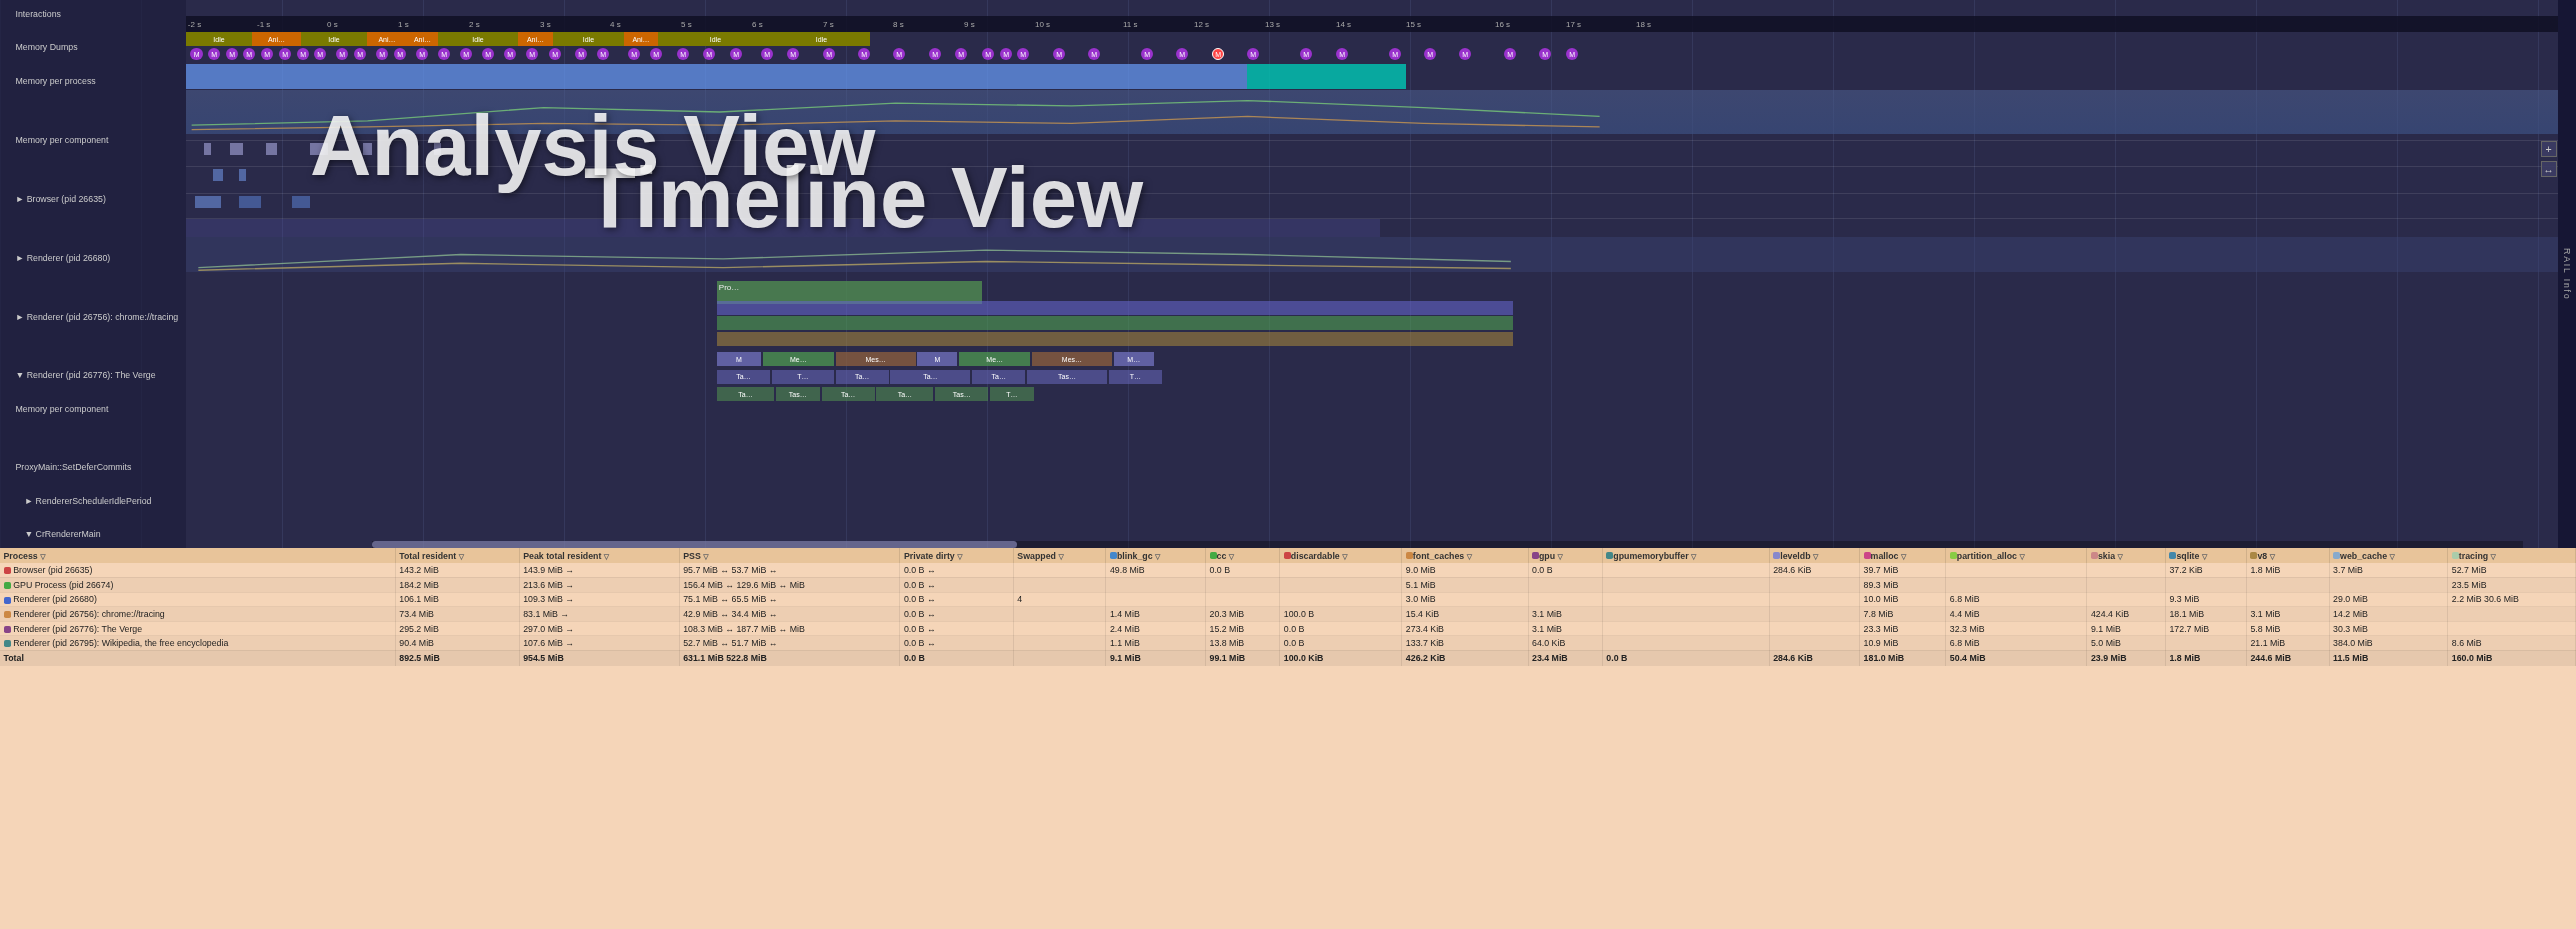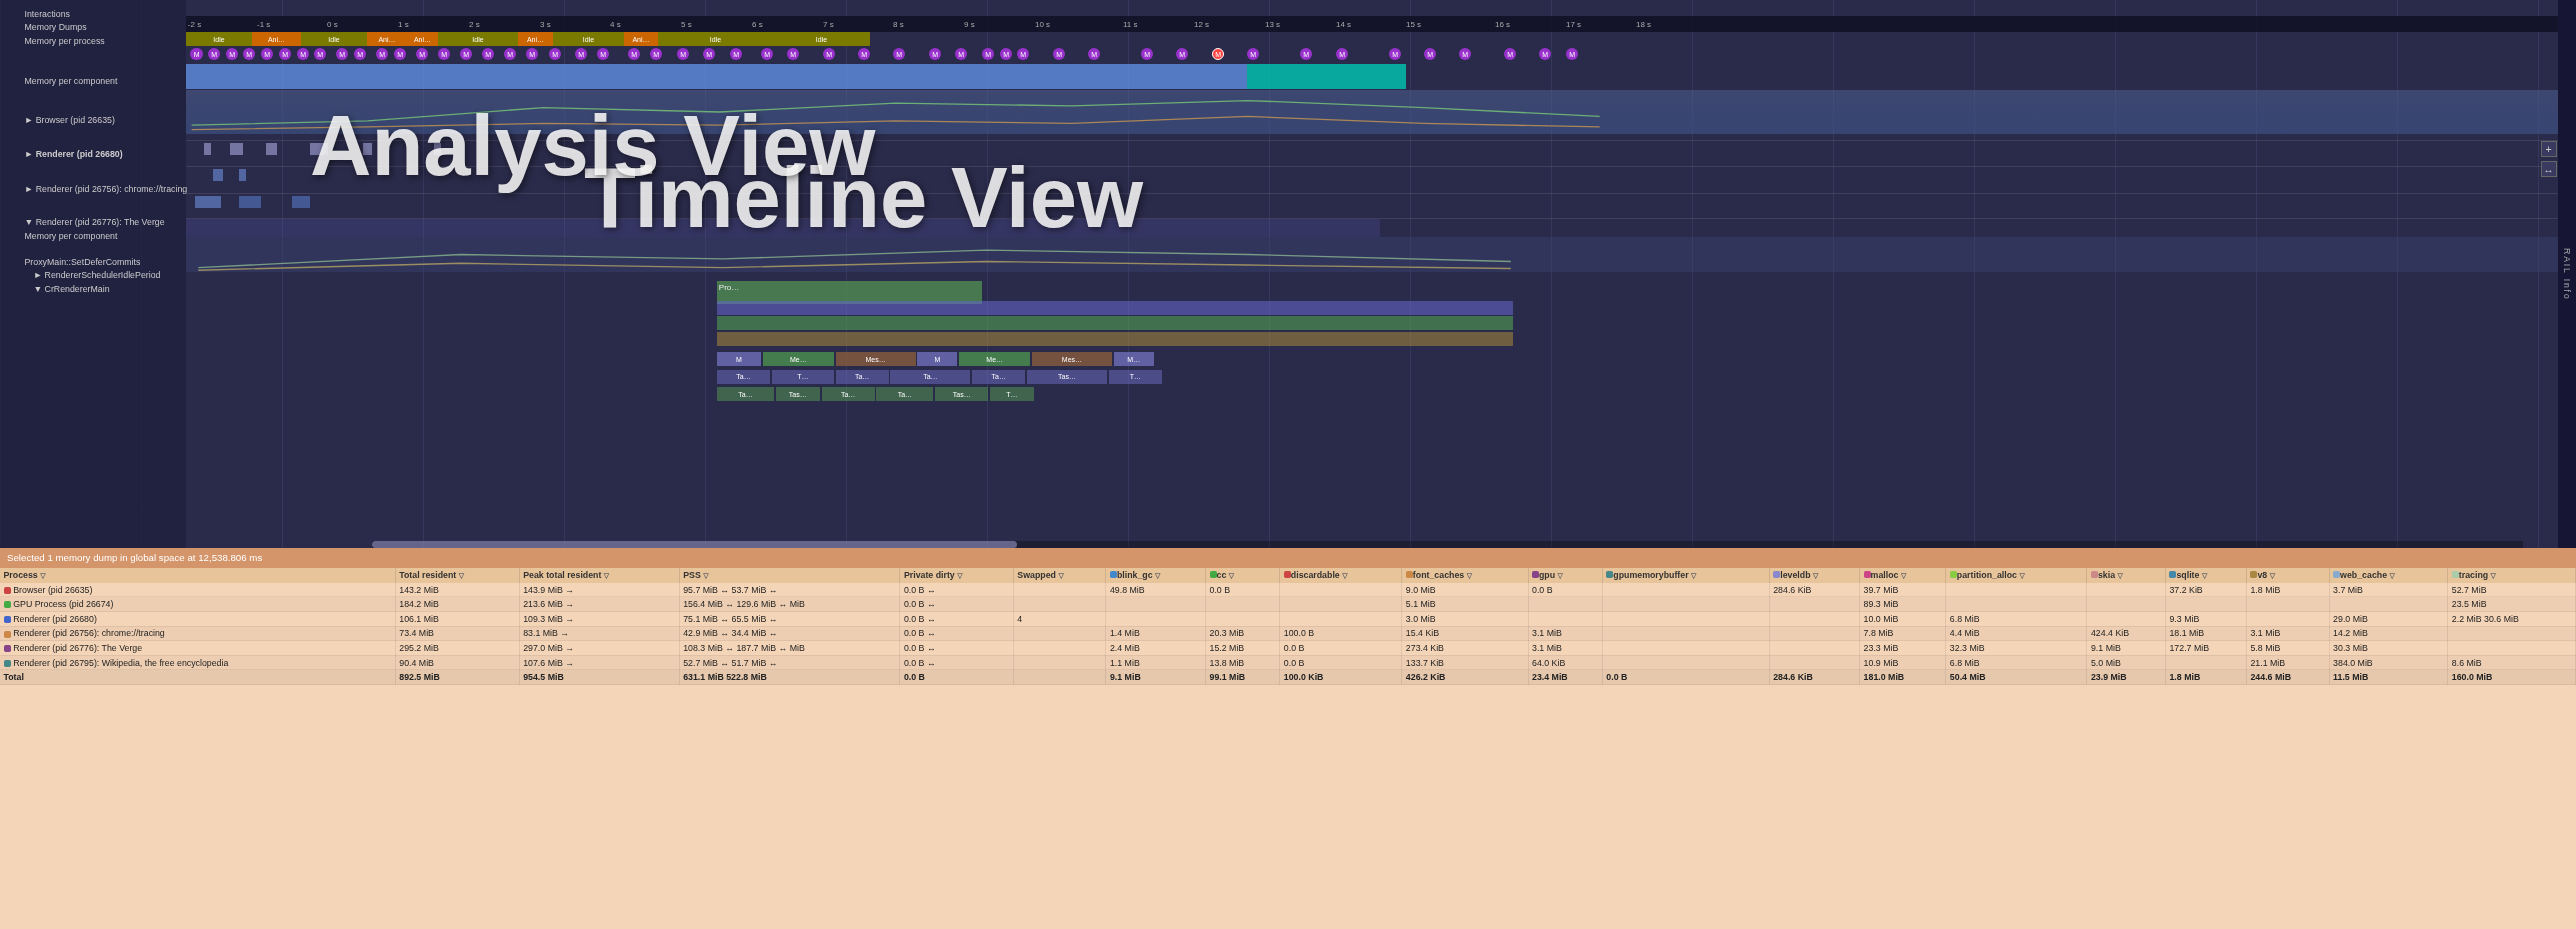--- a/index.html
+++ b/index.html
@@ -25,24 +25,24 @@
         );
     }
 
     .timeline-left-labels {
       position: absolute;
       left: 0;
       top: 0;
       width: 186px;
       height: 100%;
       background: rgba(30,30,60,0.7);
-      padding: 7px 21px;
+      padding: 7px 12px;
       display: flex;
       flex-direction: column;
-      gap: 0;
+      gap: 20px;
     }
 
     .label-row {
       font-size: 8.8px;
       color: #ccc;
       padding: 1.8px 3.5px;
       white-space: nowrap;
     }
     .label-row.indent { padding-left: 12.4px; }
 
@@ -282,21 +282,21 @@
 
   <div class="timeline-left-labels">
     <div class="label-row">Interactions</div>
     <div class="label-row">Memory Dumps</div>
     <div class="label-row">Memory per process</div>
     <div class="label-row" style="height:26.5px;"></div>
     <div class="label-row">Memory per component</div>
     <div class="label-row" style="height:25px;"></div>
     <div class="label-row" style="cursor:pointer;">► Browser (pid 26635)</div>
     <div class="label-row" style="height:21px;"></div>
-    <div class="label-row" style="cursor:pointer;font-weight:bold;">► Renderer (pid 26680)</div>
+    <div class="label-row" style="cursor:pointer;">► Renderer (pid 26680)</div>
     <div class="label-row" style="height:21px;"></div>
     <div class="label-row" style="cursor:pointer;">► Renderer (pid 26756): chrome://tracing</div>
     <div class="label-row" style="height:19.5px;"></div>
     <div class="label-row" style="cursor:pointer;">▼ Renderer (pid 26776): The Verge</div>
     <div class="label-row">Memory per component</div>
     <div class="label-row" style="height:12.4px;"></div>
     <div class="label-row">ProxyMain::SetDeferCommits</div>
     <div class="label-row indent" style="cursor:pointer;">► RendererSchedulerIdlePeriod</div>
     <div class="label-row indent" style="cursor:pointer;">▼ CrRendererMain</div>
   </div>
@@ -493,23 +493,20 @@
 
   <div class="tl-controls">
     <div class="tl-btn">+</div>
     <div class="tl-btn">↔</div>
   </div>
 </div>
 
 <div id="bottom-area">
 
 
-  <div id="dump-info-bar">
-    <span class="dump-info-text">Selected 1 memory dump in global space at 12,538.806 ms</span>
-  </div>
 
   <div id="overview-section">
 
     <div class="table-scroll-area">
       <table class="data-table">
         <thead>
           <tr>
             <th>Process <span class="sort-arrow">▽</span></th>
             <th>Total resident <span class="sort-arrow">▽</span></th>
             <th>Peak total resident <span class="sort-arrow">▽</span></th>

